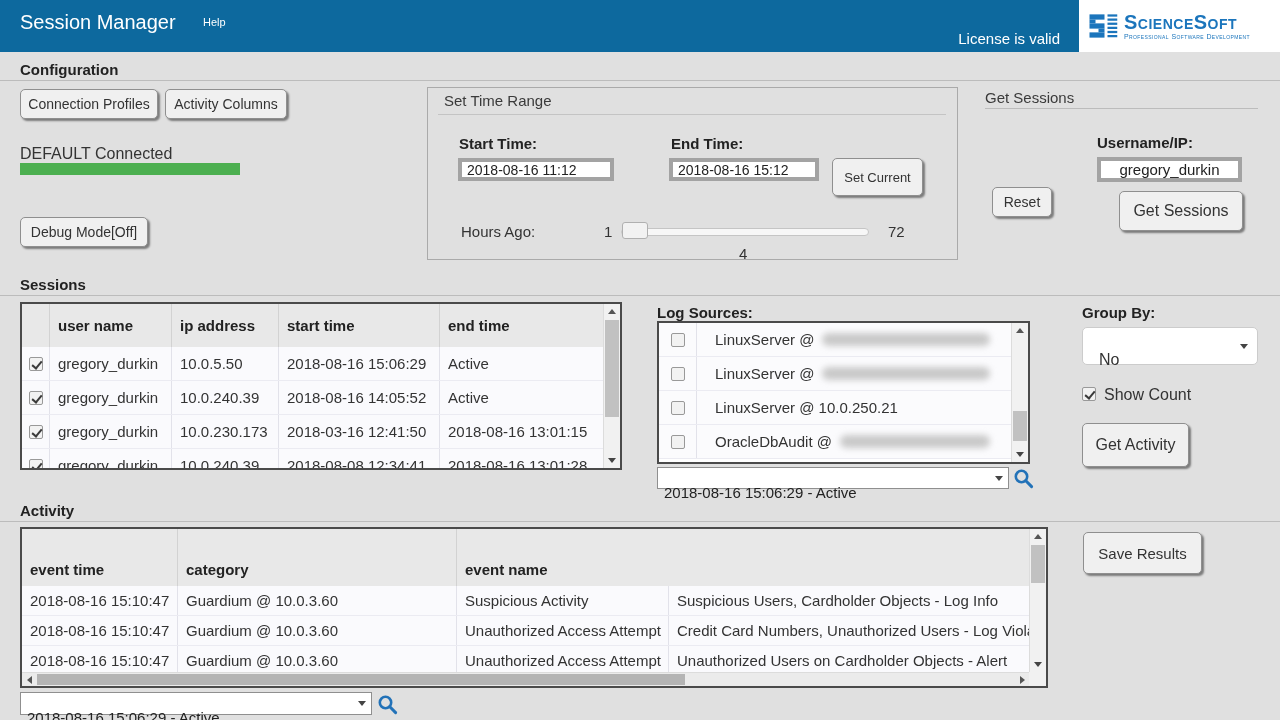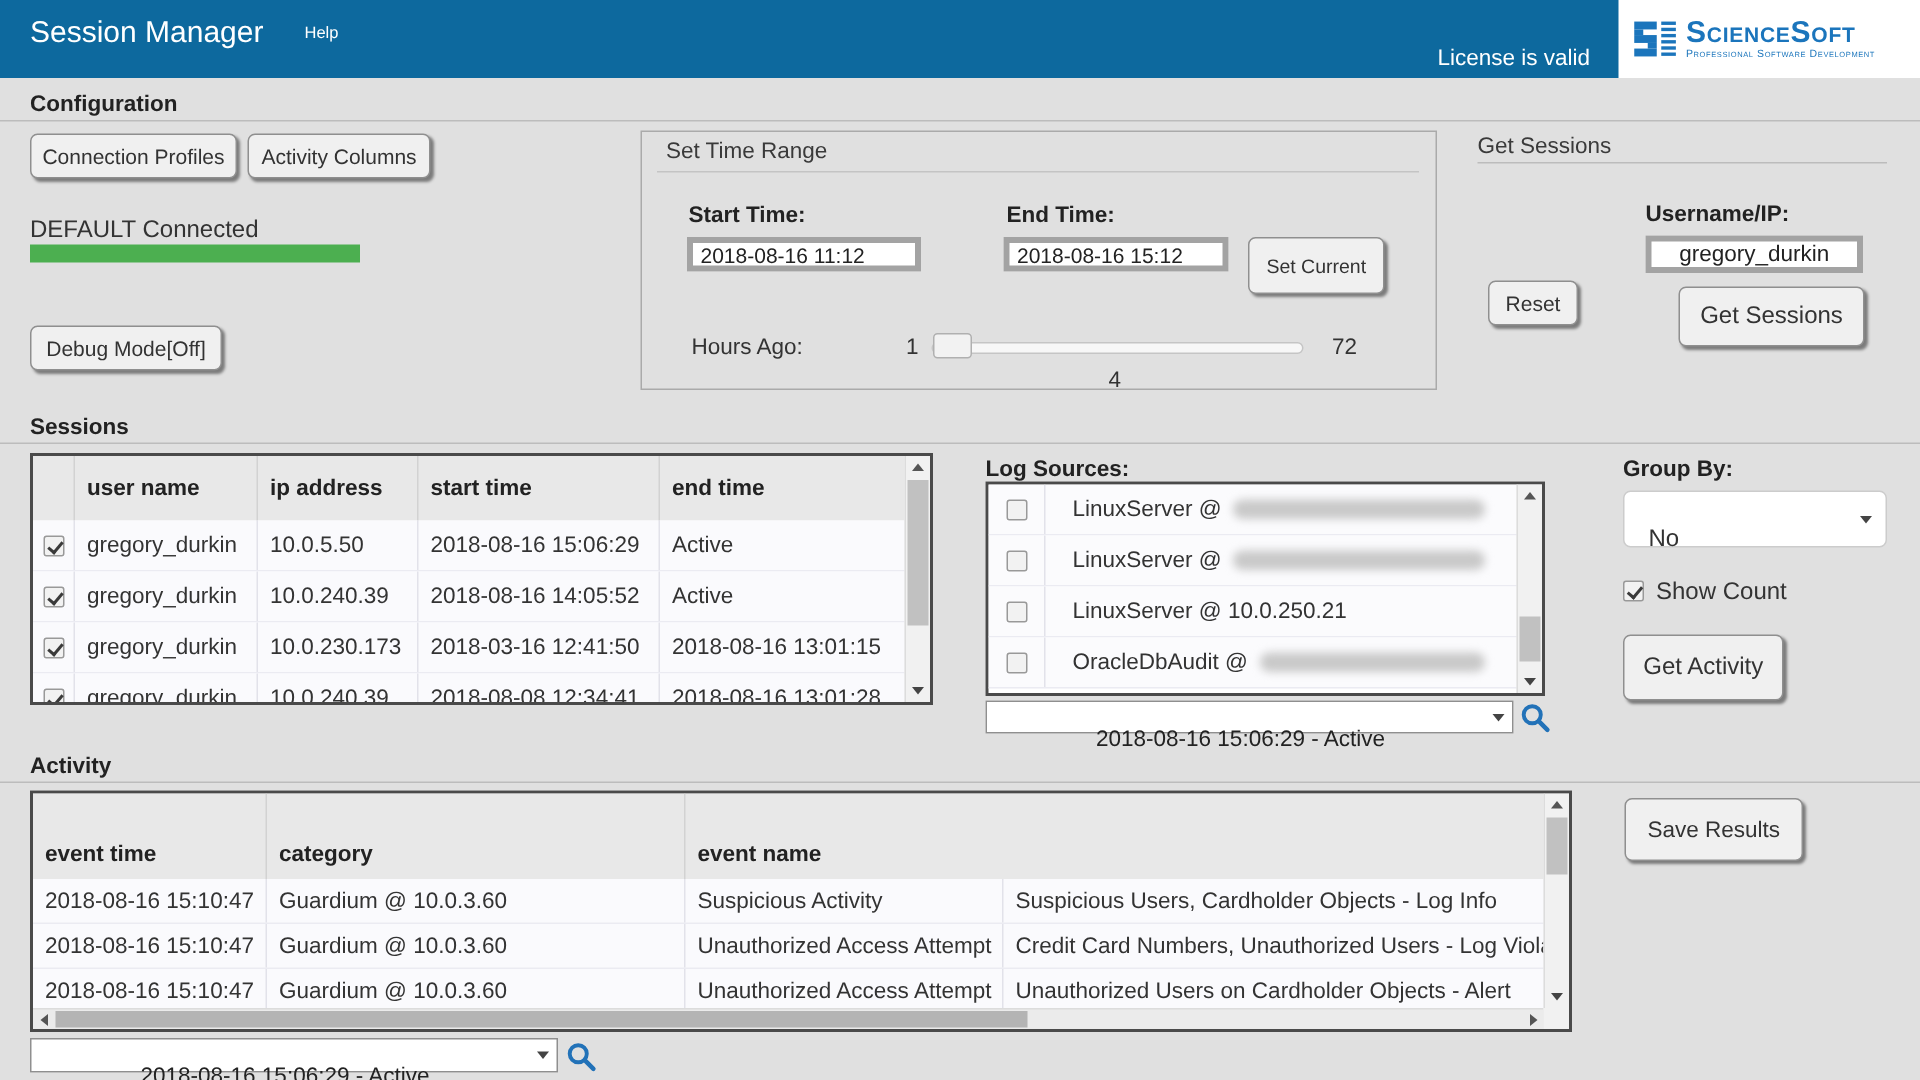--- a/index.html
+++ b/index.html
@@ -42,21 +42,21 @@
   input[type="checkbox"]{
     appearance:none; -webkit-appearance:none; width:14px; height:14px; margin:0;
     border:1px solid #999; background:#f2f2f2; border-radius:2px; position:relative; cursor:pointer;
   }
   input[type="checkbox"]:checked::after{
     content:""; position:absolute; left:4px; top:1px; width:4px; height:8px;
     border:solid #3a3a3a; border-width:0 2px 2px 0; transform:rotate(40deg);
   }
   .fake-select {
     position:absolute; background:#fff; border:1px solid #8f8f8f;
-    display:flex; align-items:center; font-size:15px; color:#222; cursor:pointer;text-align:center;
+    display:flex; align-items:center; font-size:15px; color:#222; cursor:pointer;
   }
   .fs-text { flex:1; padding-left:6px; white-space:nowrap; overflow:hidden;margin-top:28px; }
   .fs-arrow { width:18px; display:flex; align-items:center; justify-content:center; }
   .tri-down { width:0; height:0; border-left:4px solid transparent; border-right:4px solid transparent; border-top:5px solid #444; }
   .tri-up   { width:0; height:0; border-left:4px solid transparent; border-right:4px solid transparent; border-bottom:5px solid #555; }
   .tri-left { width:0; height:0; border-top:4px solid transparent; border-bottom:4px solid transparent; border-right:5px solid #555; }
   .tri-right{ width:0; height:0; border-top:4px solid transparent; border-bottom:4px solid transparent; border-left:5px solid #555; }
 
   
   .green-bar { position:absolute; left:20px; top:163px; width:220px; height:12px; background:#4caf50; }

